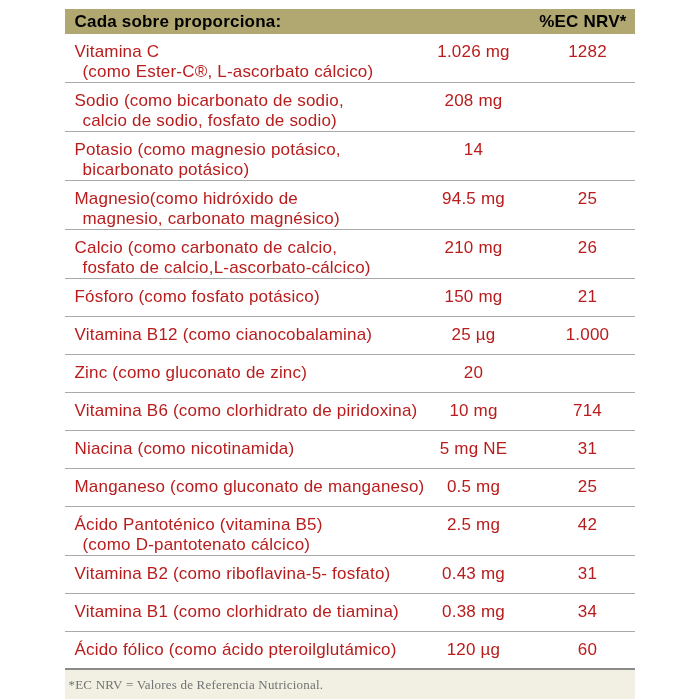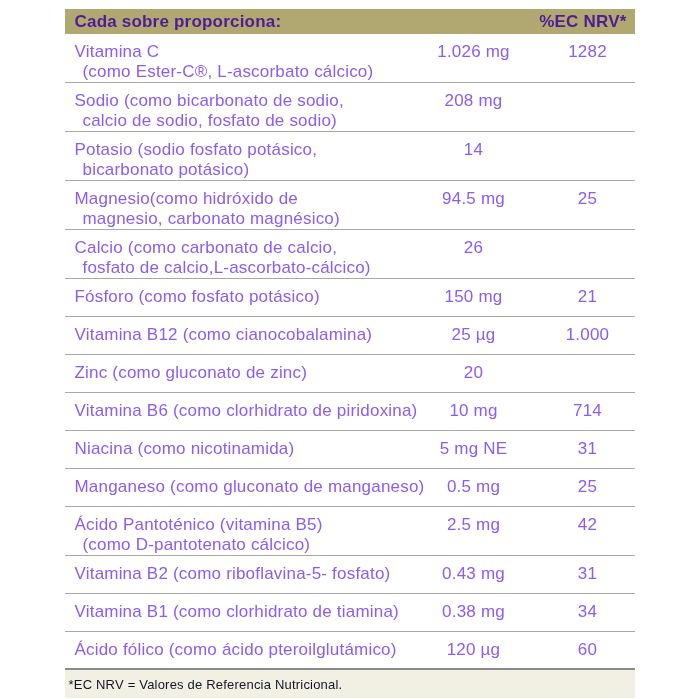--- a/index.html
+++ b/index.html
@@ -16,58 +16,59 @@
     overflow: hidden;
   }
   .panel {
     width: 570px;
     margin: 9px auto 0 auto;
   }
   .hdr {
     box-sizing: border-box;
     height: 25px;
     background: #b1a770;
-    color: #4c1d95;
+    color: #000000;
     display: flex;
     align-items: center;
     justify-content: space-between;
     padding: 0 8px 0 10px;
     font-size: 17px;
     font-weight: 700;
     letter-spacing: 0.2px;
   }
   .row {
     box-sizing: border-box;
     display: grid;
     grid-template-columns: minmax(0,1fr) 150px 78px;
     min-height: 38px;
     padding: 8px 8px 0 10px;
     border-bottom: 1px solid #a9a9a9;
-    color: #8b5cf6;
+    color: #b91c1c;
     font-size: 17px;
     line-height: 20px;
     letter-spacing: 0.2px;
   }
   .row.last {
     border-bottom: 2px solid #8a8a8a;
   }
   .name { white-space: nowrap; overflow: visible; }
   .name .l1 { display: block; }
   .name .l2 { display: block; padding-left: 8px; }
   .name .l2:empty { display: none; }
   .amt { text-align: center; white-space: nowrap; }
   .nrv { text-align: center; white-space: nowrap; }
   .footnote {
     box-sizing: border-box;
     min-height: 27px;
     background: #f1f0e3;
-    color: #0f172a;
+    color: #737373;
     font-size: 13px;
     letter-spacing: 0.2px;
     padding: 7px 8px 6px 4px;
+    font-family: Liberation Serif, serif;
   }
 </style>
 </head>
 <body>
 
 <div class="canvas">
   <div class="panel">
 
     <div class="hdr">
       <span>Cada sobre proporciona:</span>
@@ -89,40 +90,41 @@
         <div class="name">
           <span class="l1">Sodio (como bicarbonato de sodio,</span>
           <span class="l2">calcio de sodio, fosfato de sodio)</span>
         </div>
         <div class="amt">208 mg</div>
         <div class="nrv"></div>
       </div>
 
       <div class="row">
         <div class="name">
-          <span class="l1">Potasio (sodio fosfato potásico,</span>
+          <span class="l1">Potasio (como magnesio potásico,</span>
           <span class="l2">bicarbonato potásico)</span>
         </div>
         <div class="nrv">14</div>
       </div>
 
       <div class="row">
         <div class="name">
           <span class="l1">Magnesio(como hidróxido de</span>
           <span class="l2">magnesio, carbonato magnésico)</span>
         </div>
         <div class="amt">94.5 mg</div>
         <div class="nrv">25</div>
       </div>
 
       <div class="row">
         <div class="name">
           <span class="l1">Calcio (como carbonato de calcio,</span>
           <span class="l2">fosfato de calcio,L-ascorbato-cálcico)</span>
         </div>
+        <div class="amt">210 mg</div>
         <div class="nrv">26</div>
       </div>
 
       <div class="row">
         <div class="name">
           <span class="l1">Fósforo (como fosfato potásico)</span>
 
         </div>
         <div class="amt">150 mg</div>
         <div class="nrv">21</div>

